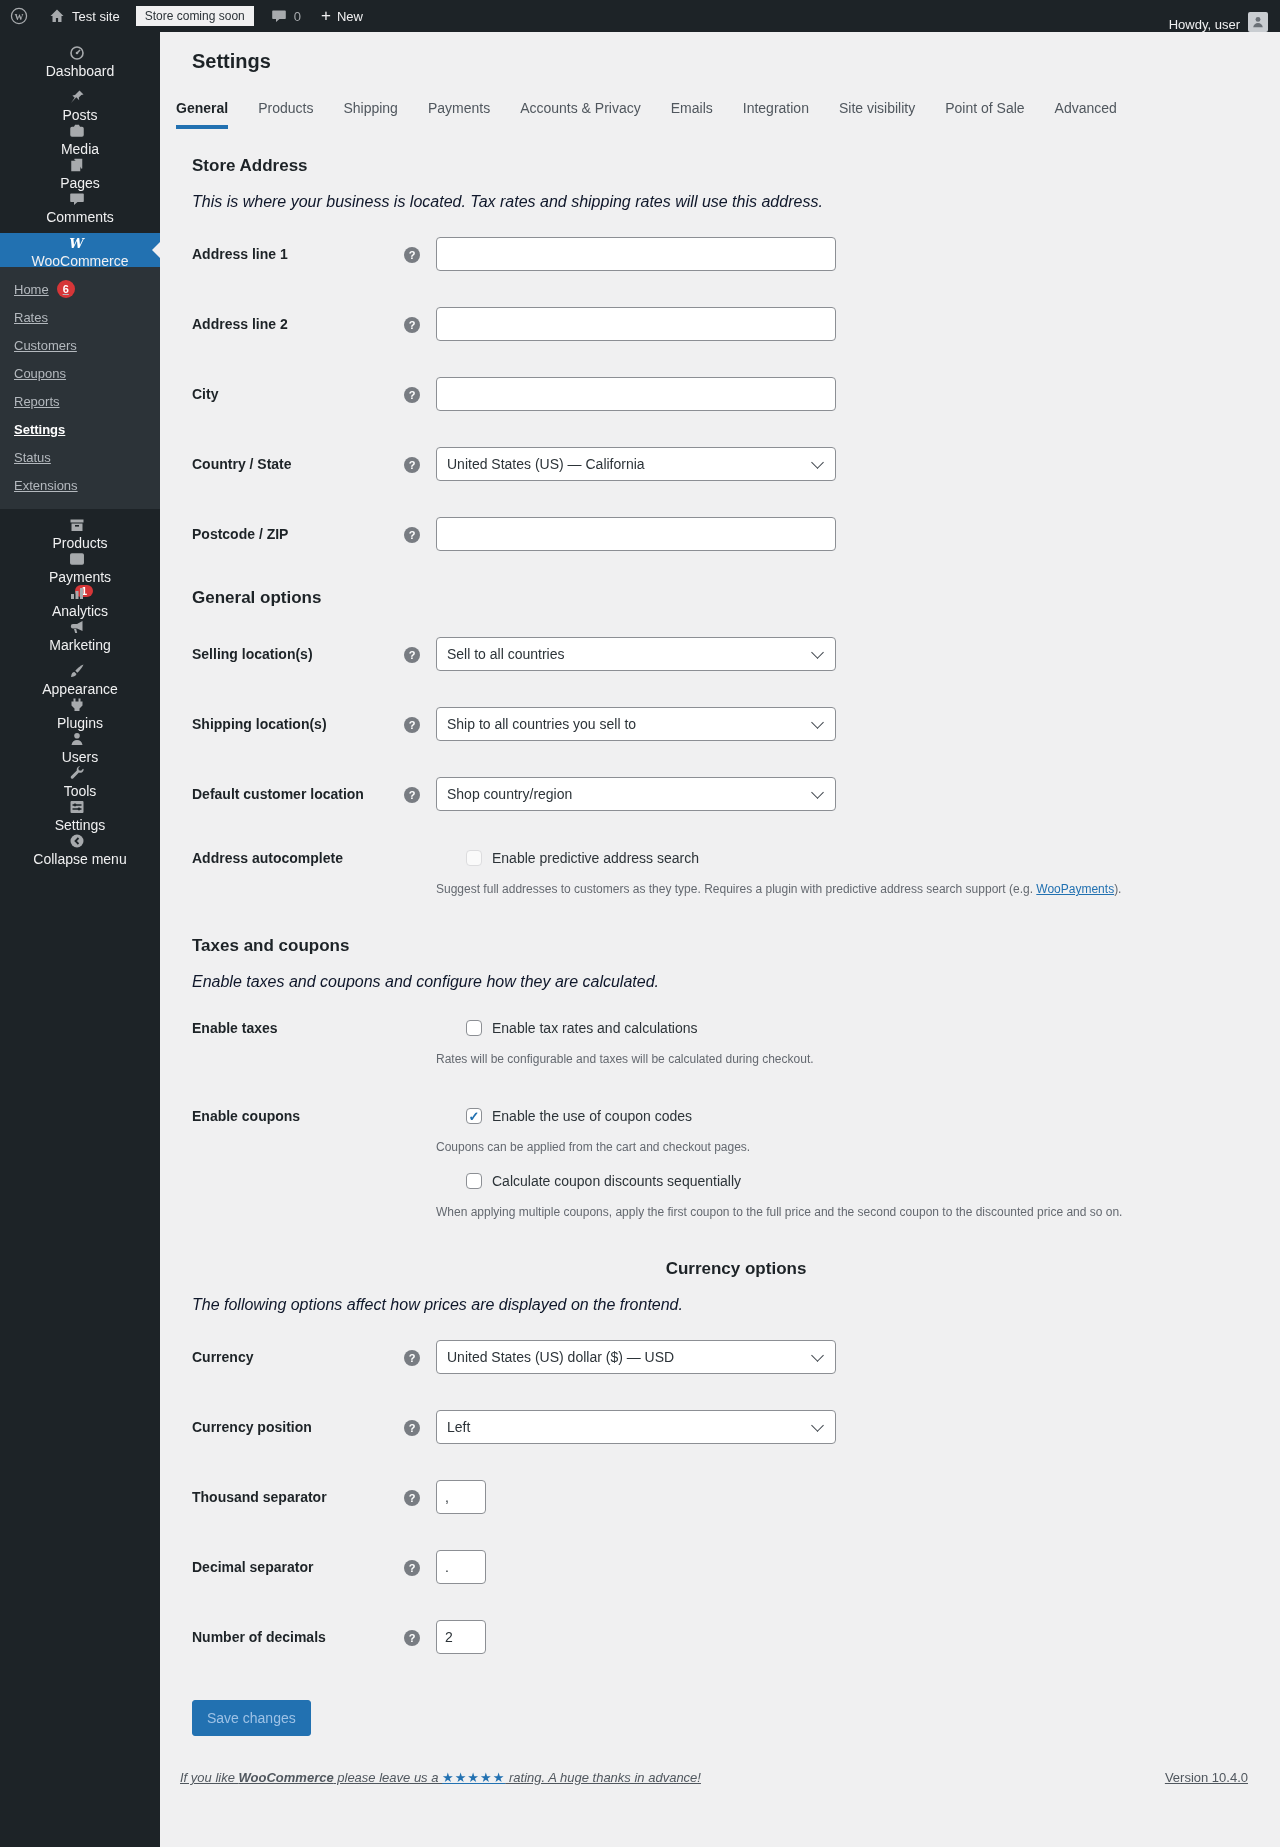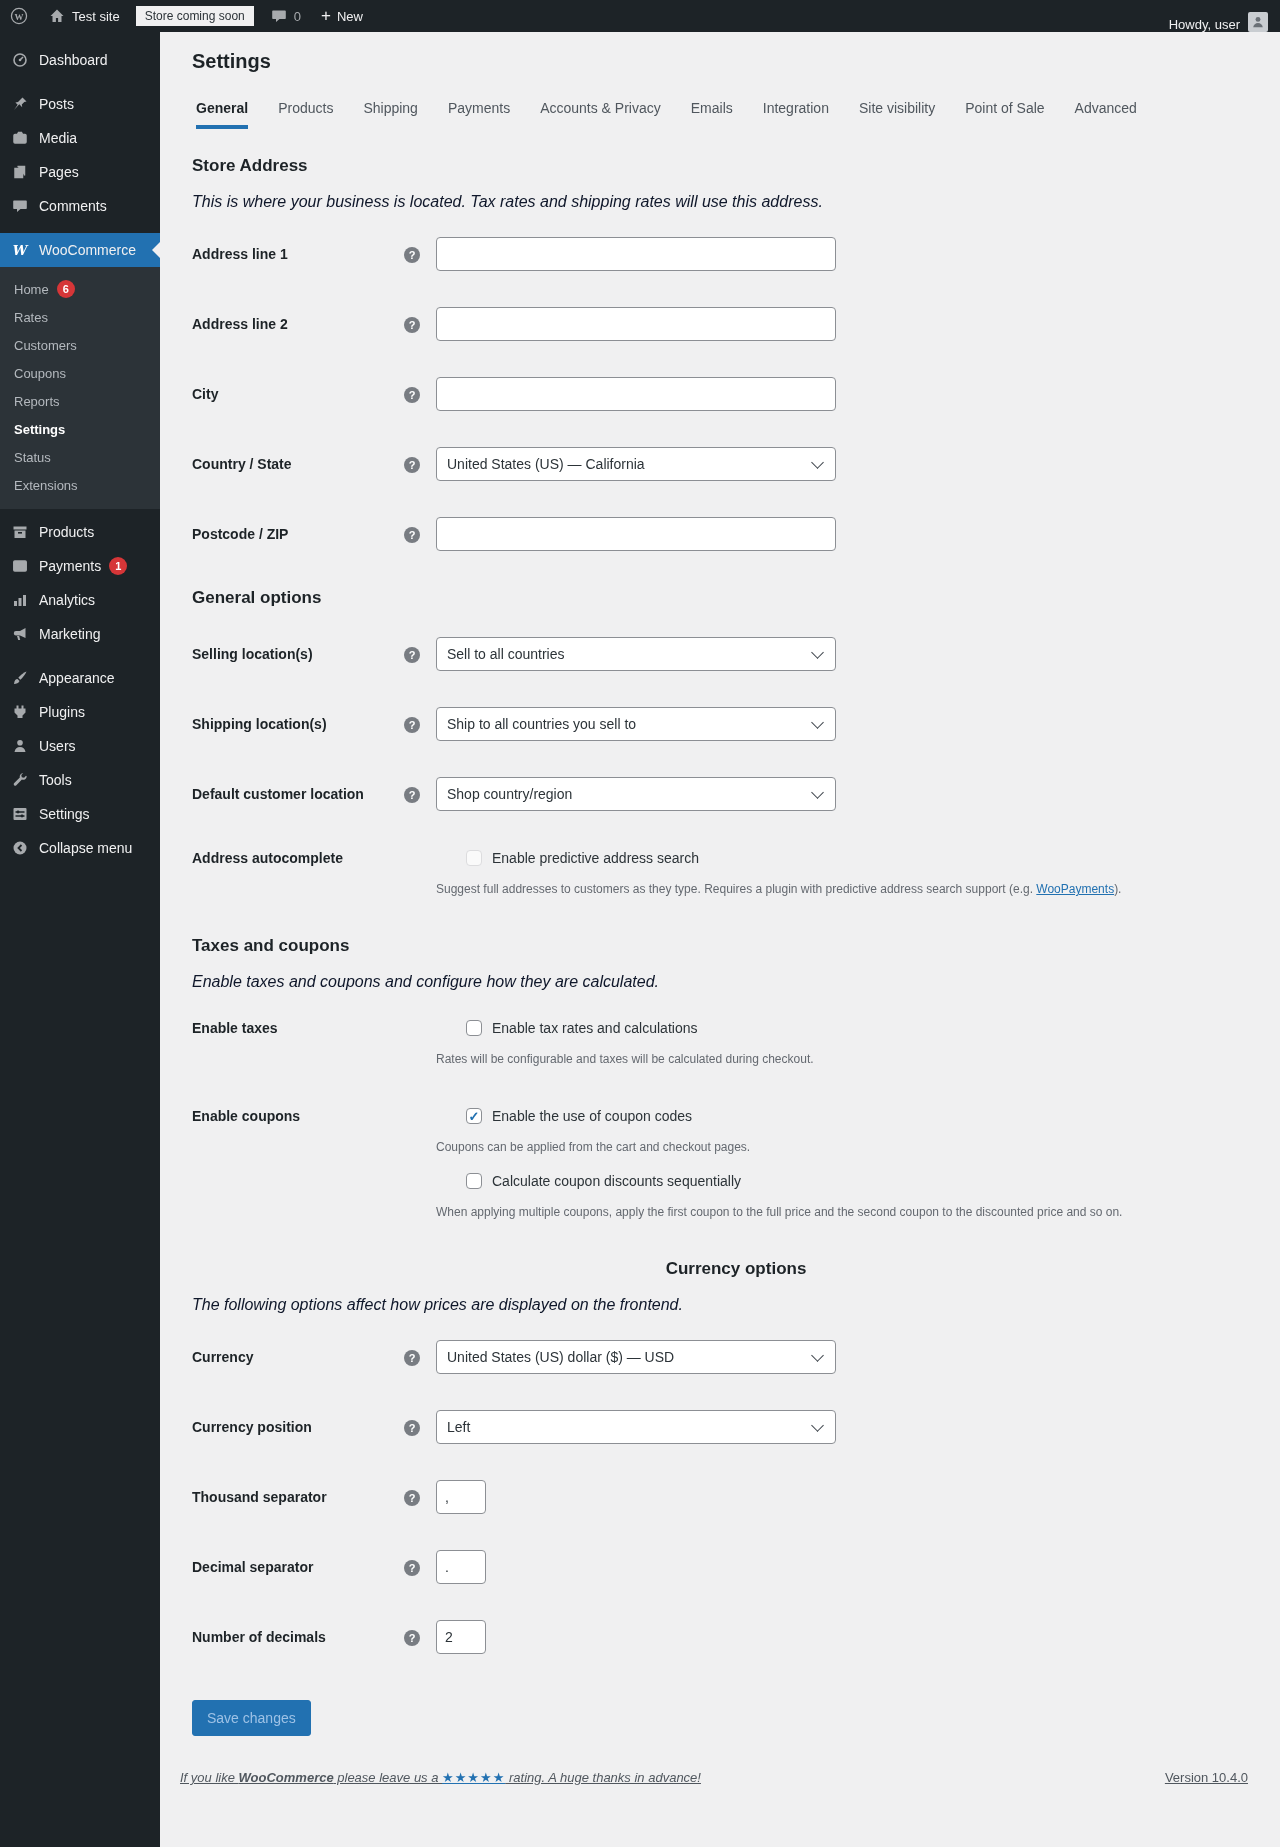--- a/index.html
+++ b/index.html
@@ -25,21 +25,21 @@
   .ab-right { margin-left:auto; display:flex; align-items:flex-end; gap:8px; padding:0 12px; height:100%; cursor:pointer; }
   .avatar { width:20px; height:20px; border-radius:2px; background:#c9cdd1; display:inline-flex; align-items:center; justify-content:center; }
   .avatar svg { width:14px; height:14px; fill:#6a7076; }
   
   .sidebar {
     position:absolute; top:32px; left:0; width:160px; height:1815px;
     background:#1d2327; color:#f0f0f1; font-size:14px; padding-top:11px;
   }
   .menu-sep { height:10px; }
   .menu-item {
-    height:34px; display:flex; align-items:center; padding:0 8px; cursor:pointer; position:relative;
+    height:34px; display:flex; align-items:center; padding:0 8px; cursor:pointer; position:relative;flex-direction:column;
   }
   .menu-item .mi-icon {
     width:20px; height:20px; margin:0 9px 0 2px; display:inline-flex; align-items:center; justify-content:center;
     color:#a7aaad; flex:none;
   }
   .menu-item .mi-icon svg { width:16px; height:16px; fill:currentColor; }
   .menu-item .mi-label { color:#f0f0f1; white-space:nowrap; }
   .menu-item.active { background:#2271b1; }
   .menu-item.active .mi-icon { color:#fff; }
   .menu-item.active::after {
@@ -48,27 +48,27 @@
   }
   .woo-w { font-weight:800; font-style:italic; font-size:13px; font-family:"DejaVu Serif", serif; }
   .badge {
     background:#d63638; color:#fff; border-radius:9px; min-width:18px; height:18px;
     font-size:11px; display:inline-flex; align-items:center; justify-content:center;
     padding:0 5px; margin-left:8px; font-weight:600;
   }
   .submenu { background:#2c3338; padding:8px 0 10px 0; margin-bottom:6px; }
   .submenu-item {
     height:28px; display:flex; align-items:center; padding:0 12px 0 14px;
-    color:#b4b9be; font-size:13px; cursor:pointer; white-space:nowrap;
+    color:#b4b9be; font-size:13px; cursor:pointer; white-space:nowrap;text-decoration:underline;
   }
   .submenu-item.current { color:#fff; font-weight:700; }
   
   .content { position:absolute; top:32px; left:160px; width:1120px; min-height:1815px; background:#f0f0f1; }
   h1.page-title { font-size:20px; font-weight:600; color:#1d2327; margin:17px 0 0 32px; line-height:24px; }
-  .tabs { display:flex; column-gap:30px; margin:27px 0 0 36px; font-size:14px; }
+  .tabs { display:flex; column-gap:30px; margin:27px 0 0 16px; font-size:14px; }
   .tab { color:#50575e; padding-bottom:9px; border-bottom:4px solid transparent; cursor:pointer; white-space:nowrap; }
   .tab.active { color:#1d2327; font-weight:600; border-bottom-color:#2271b1; }
   .section h2 { font-size:17px; font-weight:700; color:#1d2327; margin:0 0 0 32px; line-height:22px; }
   #form-root .section:nth-child(1) h2 { margin-top:26px; }
   #form-root .section:nth-child(2) h2 { margin-top:0; }
   #form-root .section:nth-child(3) h2 { margin-top:10px; }
   #form-root .section:nth-child(4) h2 { margin-top:10px;text-align:center; }
   .section-desc { font-size:16px; color:#0f172a; margin:15px 0 25px 32px; line-height:20px; max-width:900px;font-style:italic; }
   .section.no-desc .rows { margin-top:28px; }
   .form-row {

